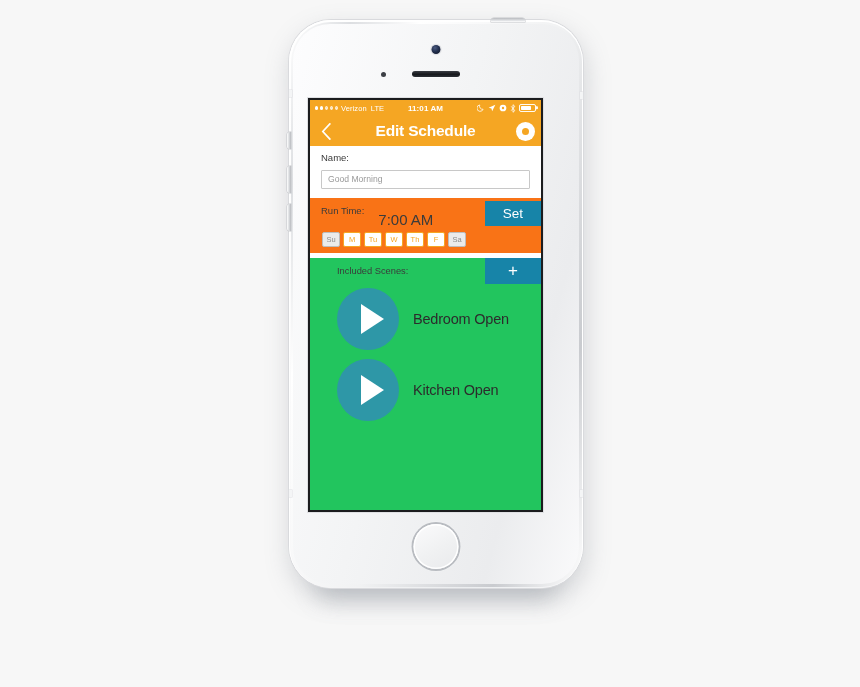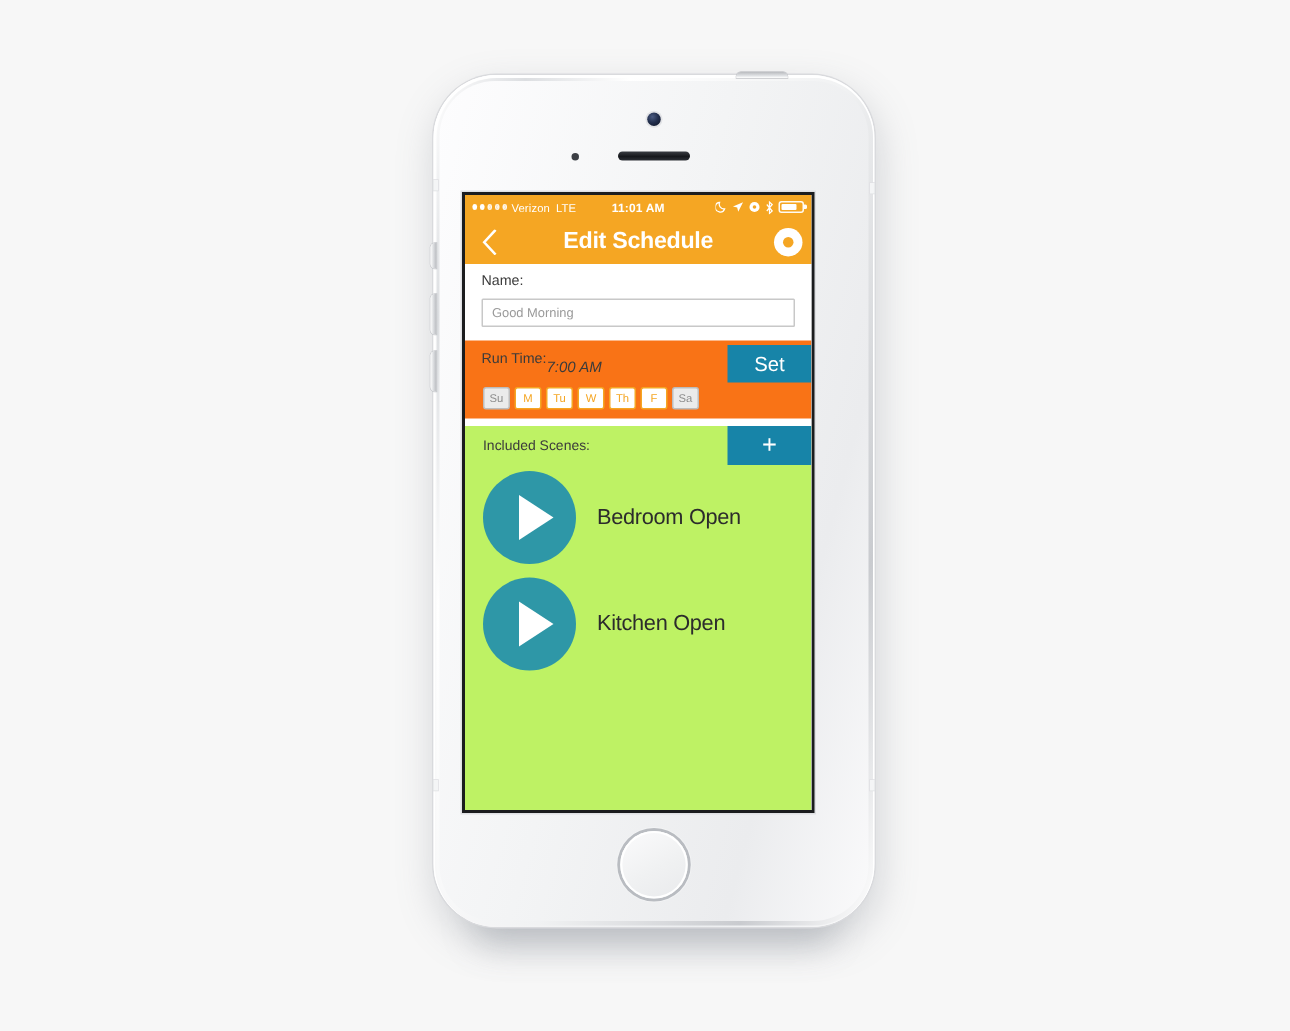--- a/index.html
+++ b/index.html
@@ -12,21 +12,21 @@
     background: #f7f7f7;
     font-family: "Liberation Sans", sans-serif;
     overflow: hidden;
     position: relative;
   }
 
   
   #device {
     position: absolute;
     left: 289px;
-    top: 50px;
+    top: 20px;
     width: 294px;
     height: 568px;
   }
   .phone-body {
     position: absolute;
     inset: 0;
     border-radius: 42px;
     background: linear-gradient(100deg,#ffffff 0%,#f4f4f5 38%,#eceef0 70%,#f8f8f9 100%);
     box-shadow:
       0 0 0 1px #d9dadd,
@@ -276,25 +276,24 @@
     padding-left: 11px;
     position: relative;
     min-height: 23px;
   }
   .runtime-label {
     font-size: 9.5px;
     color: #3b3b3b;
     padding-top: 3px;
   }
   .runtime-time {
-    font-size: 10px;
+    font-size: 15px;
     color: #3b3b3b;
     padding-top: 9px;
-    margin-left: 0;
-    font-style: italic;
+    margin-left: 14px;
   }
   .set-button {
     position: absolute;
     right: 0;
     top: -1px;
     width: 56px;
     height: 25px;
     background: #1784a8;
     color: #ffffff;
     font-size: 13.5px;
@@ -332,25 +331,26 @@
     background: #ebebeb;
   }
 
   .sec-gap {
     height: 5px;
     background: #ffffff;
     flex: none;
   }
 
   .sec-scenes {
-    background: #bef264;
+    background: #22c55e;
     flex: 1;
     display: flex;
     flex-direction: column;
     min-height: 0;
+    padding-left: 15px;
   }
   .scenes-header {
     position: relative;
     height: 26px;
     display: flex;
     align-items: center;
     padding-left: 12px;
     flex: none;
   }
   .scenes-label {

